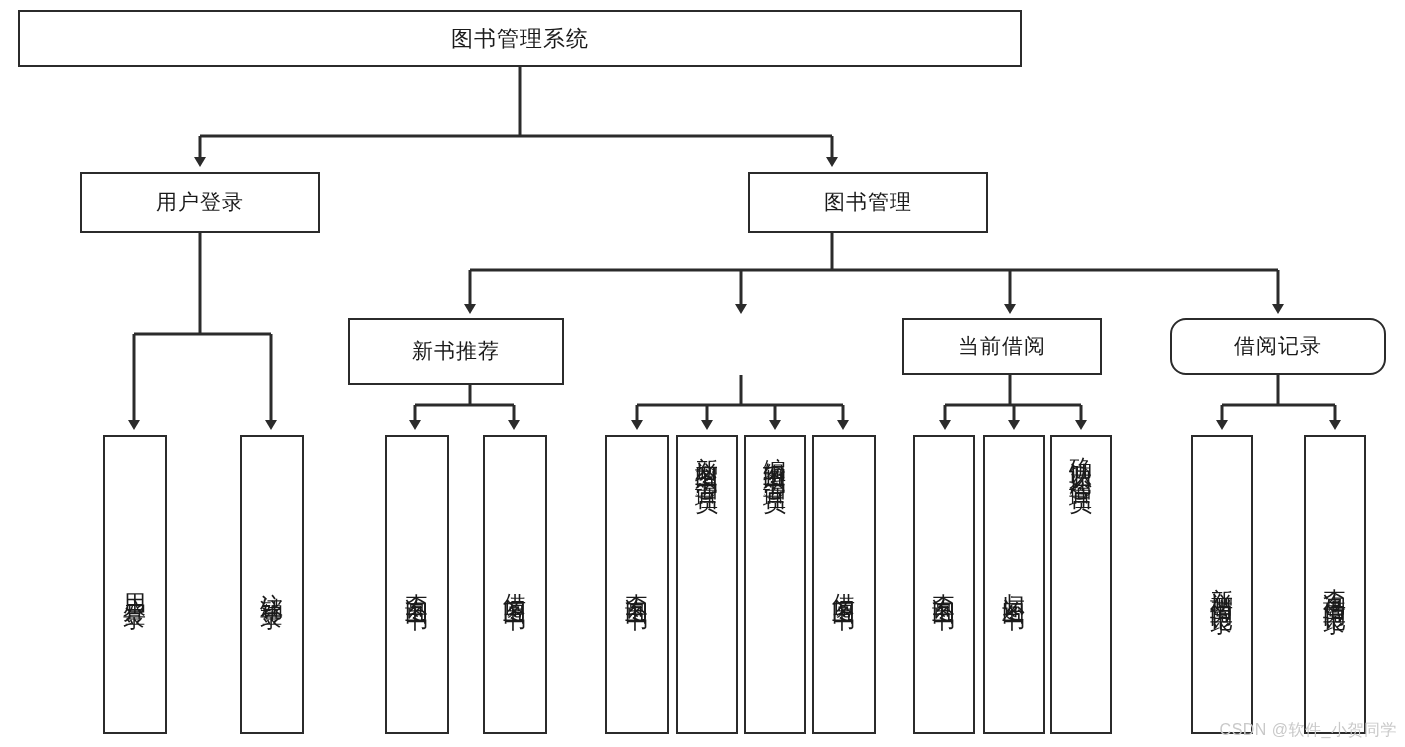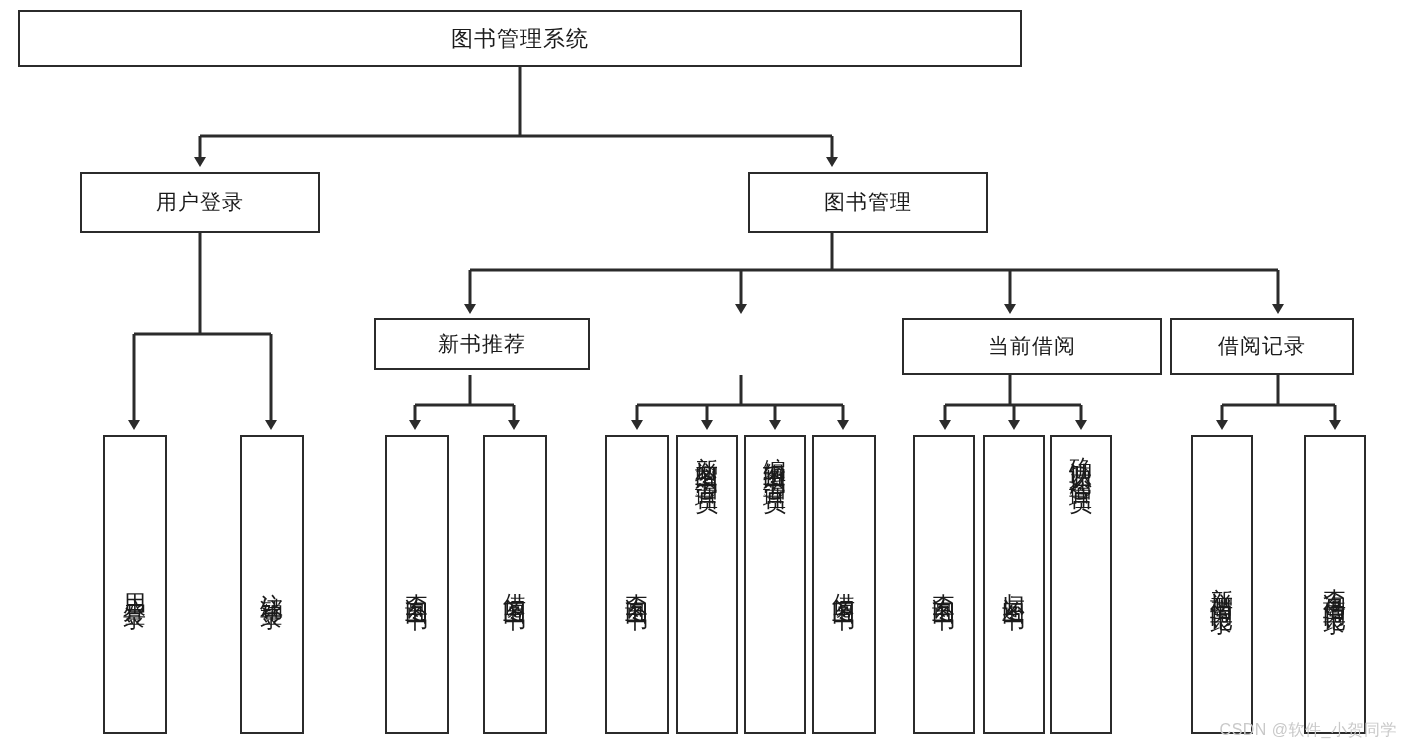--- a/index.html
+++ b/index.html
@@ -145,27 +145,27 @@
     <span class="node-label">图书管理系统</span>
   </div>
 
   <div class="node h-node" style="left:80px; top:172px; width:240px; height:61px;">
     <span class="node-label">用户登录</span>
   </div>
   <div class="node h-node" style="left:712px; top:172px; width:240px; height:61px;margin-left:36px;">
     <span class="node-label">图书管理</span>
   </div>
 
-  <div class="node h-node" style="left:374px; top:318px; width:216px; height:52px;">
+  <div class="node h-node" style="left:348px; top:318px; width:216px; height:67px;">
     <span class="node-label">新书推荐</span>
   </div>
-  <div class="node h-node" style="left:902px; top:318px; width:260px; height:57px;">
+  <div class="node h-node" style="left:902px; top:318px; width:200px; height:57px;">
     <span class="node-label">当前借阅</span>
   </div>
-  <div class="node h-node" style="left:1170px; top:318px; width:184px; height:57px;">
+  <div class="node h-node" style="left:1170px; top:318px; width:216px; height:57px;border-radius:16px;">
     <span class="node-label">借阅记录</span>
   </div>
 
   <div class="node leaf centered" style="left:103px; top:435px; width:64px; height:299px;">
     <span class="node-label">用户登录</span>
   </div>
   <div class="node leaf centered" style="left:240px; top:435px; width:64px; height:299px;">
     <span class="node-label">注销登录</span>
   </div>
 

